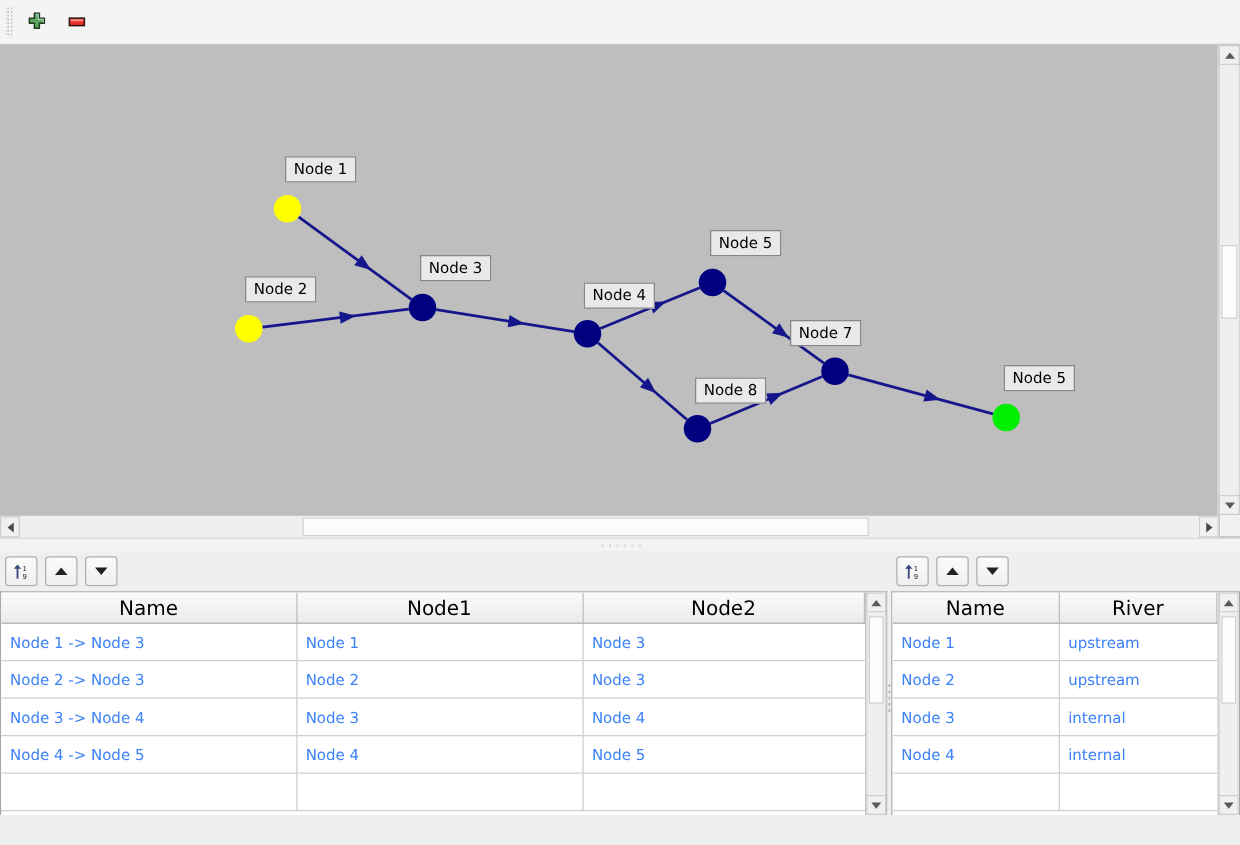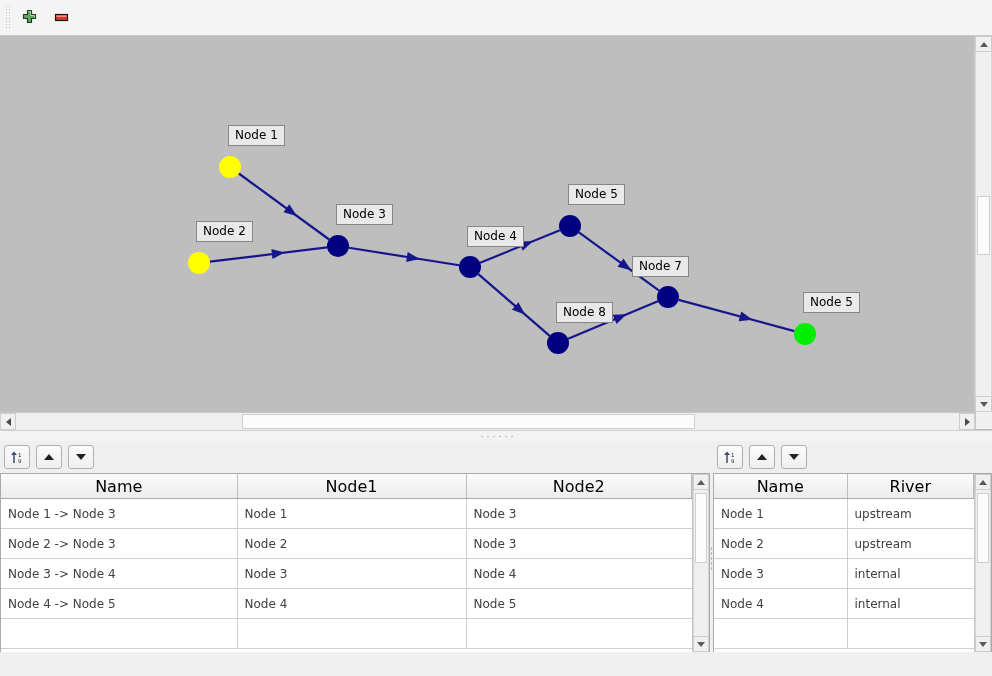--- a/index.html
+++ b/index.html
@@ -320,21 +320,21 @@
     user-select: none;
     cursor: pointer;
     padding: 0;
   }
   table.grid td {
     border-right: 1px solid #cfcfcf;
     border-bottom: 1px solid #cfcfcf;
     height: 29px;
     font-size: 12px;
     padding: 0 0 0 7px;
-    color: #404040;
+    color: #3b82f6;
     white-space: nowrap;
     overflow: hidden;
     cursor: default;
   }
   table.grid tr td:last-child { border-right: none; }
   .tbl-vscroll {
     width: 17px;
     flex: 0 0 17px;
     background: #f0f0f0;
     border-left: 1px solid #c4c4c4;

